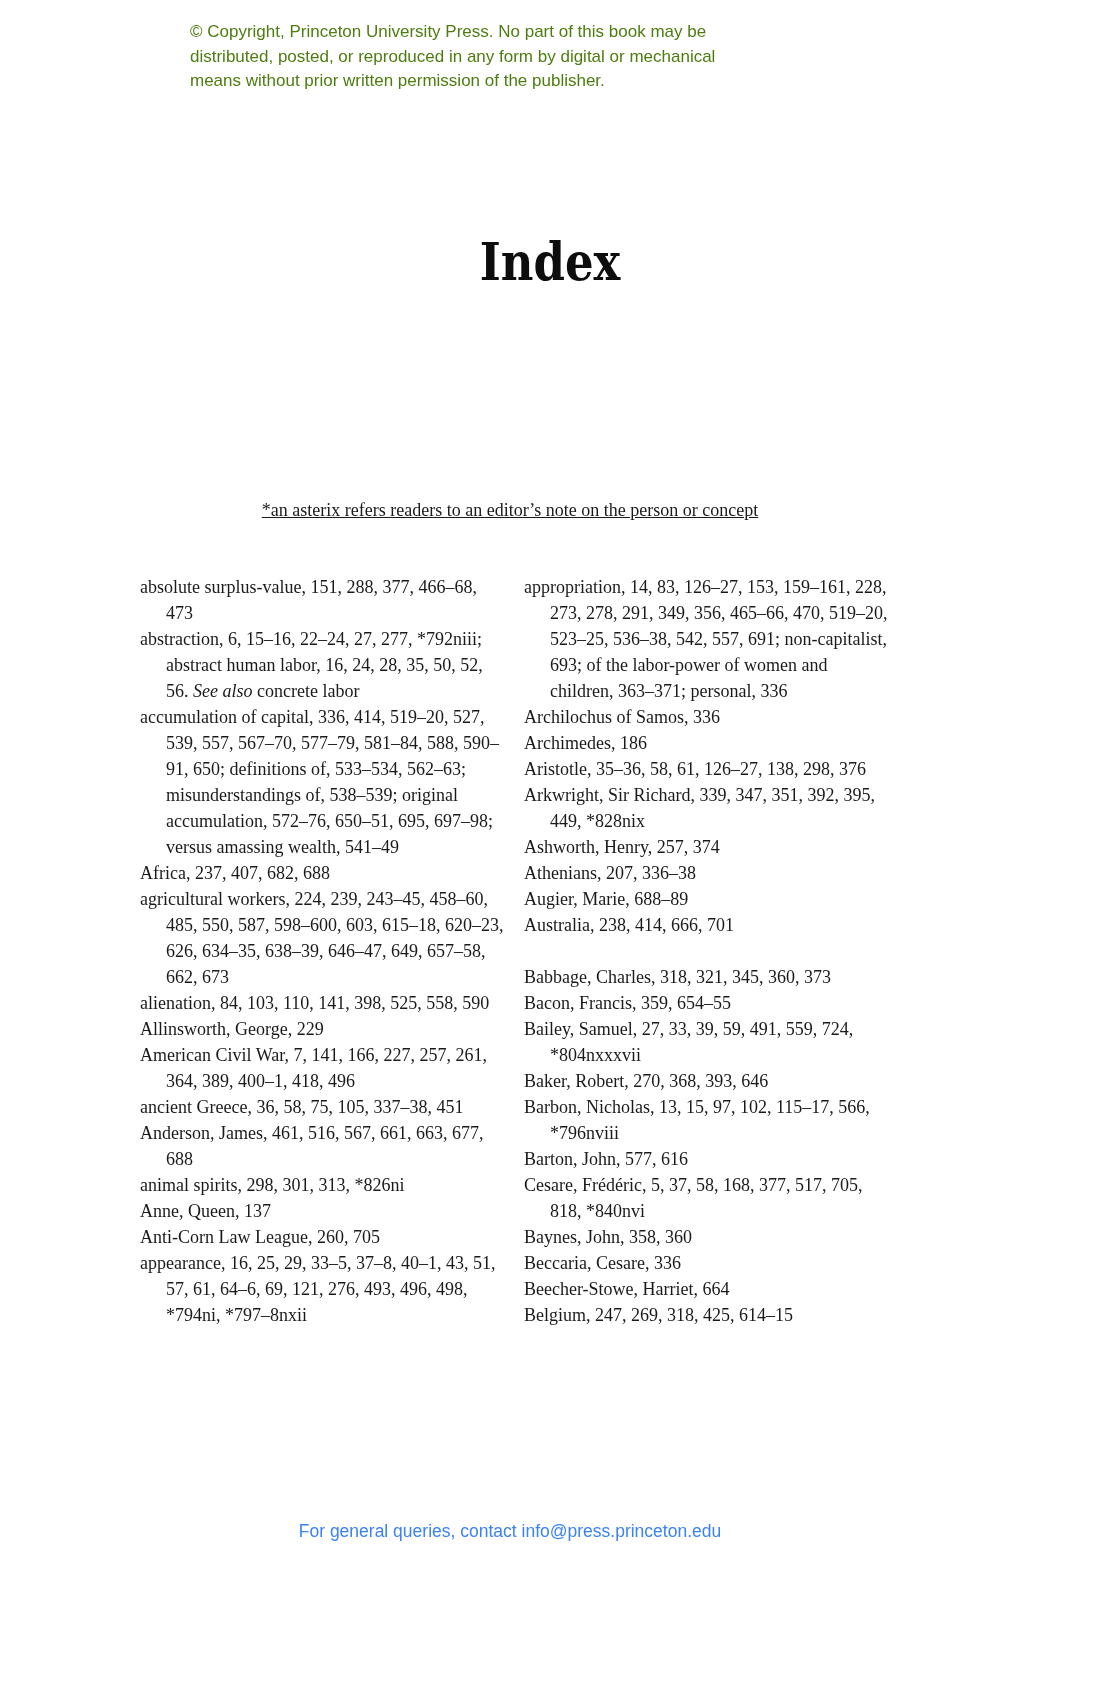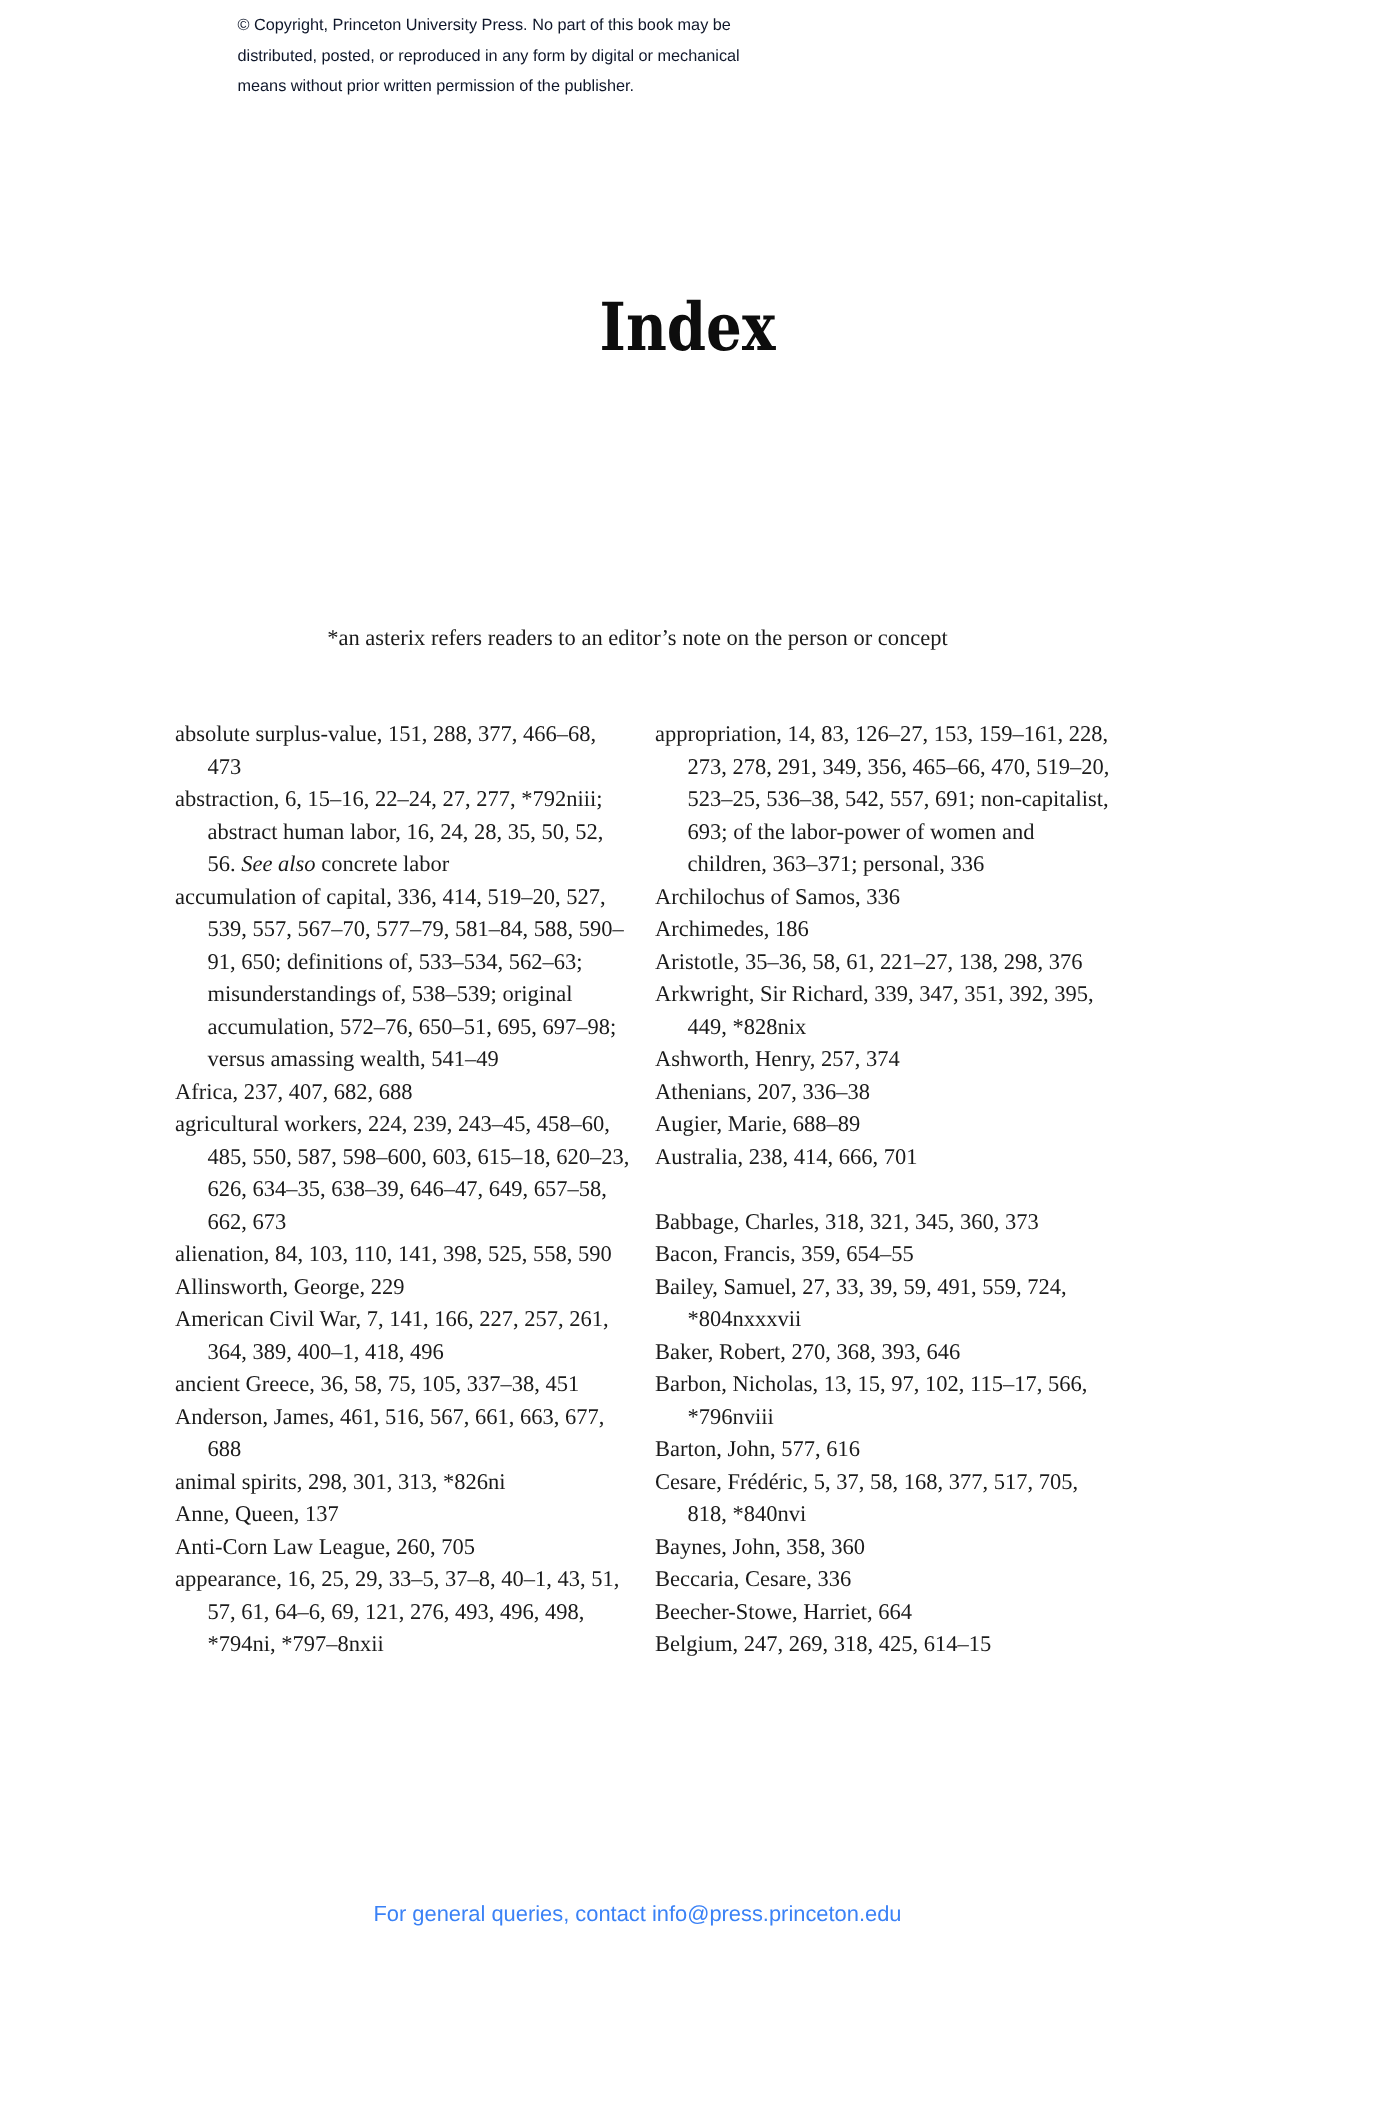--- a/index.html
+++ b/index.html
@@ -12,26 +12,26 @@
     width: 1100px;
     height: 1700px;
     background: #ffffff;
     color: #111;
     font-family: "Liberation Serif", serif;
     overflow: hidden;
   }
   .copyright {
     position: absolute;
     left: 190px;
-    top: 8px;
+    top: 20px;
     width: 660px;
     font-family: "Liberation Sans", sans-serif;
-    font-size: 13px;
+    font-size: 17px;
     line-height: 24.5px;
-    color: #0f172a;
+    color: #4d7c0f;
   }
   .book-title {
     position: absolute;
     top: 232px;
     left: 0;
     width: 100%;
     text-align: center;
     font-family: "DejaVu Serif", serif;
     font-stretch: condensed;
     font-weight: 700;
@@ -41,20 +41,21 @@
     transform: scaleY(1.06);
   }
   .note {
     position: absolute;
     top: 500px;
     left: 130px;
     width: 760px;
     text-align: center;
     font-size: 18px;
     color: #1a1a1a;
+    text-decoration: underline;
   }
   .columns {
     position: absolute;
     top: 574px;
     left: 140px;
     width: 762px;
     display: flex;
     gap: 16px;
   }
   .col {
@@ -110,21 +111,21 @@
         <div class="entry"><span>Anderson, James, 461, 516, 567, 661, 663, 677, 688</span></div>
         <div class="entry"><span>animal spirits, 298, 301, 313, *826ni</span></div>
         <div class="entry"><span>Anne, Queen, 137</span></div>
         <div class="entry"><span>Anti-Corn Law League, 260, 705</span></div>
         <div class="entry"><span>appearance, 16, 25, 29, 33–5, 37–8, 40–1, 43, 51, 57, 61, 64–6, 69, 121, 276, 493, 496, 498, *794ni, *797–8nxii</span></div>
       </div>
     <div class="col">
         <div class="entry"><span>appropriation, 14, 83, 126–27, 153, 159–161, 228, 273, 278, 291, 349, 356, 465–66, 470, 519–20, 523–25, 536–38, 542, 557, 691; non-capitalist, 693; of the labor-power of women and children, 363–371; personal, 336</span></div>
         <div class="entry"><span>Archilochus of Samos, 336</span></div>
         <div class="entry"><span>Archimedes, 186</span></div>
-        <div class="entry"><span>Aristotle, 35–36, 58, 61, 221–27, 138, 298, 376</span></div>
+        <div class="entry"><span>Aristotle, 35–36, 58, 61, 126–27, 138, 298, 376</span></div>
         <div class="entry"><span>Arkwright, Sir Richard, 339, 347, 351, 392, 395, 449, *828nix</span></div>
         <div class="entry"><span>Ashworth, Henry, 257, 374</span></div>
         <div class="entry"><span>Athenians, 207, 336–38</span></div>
         <div class="entry"><span>Augier, Marie, 688–89</span></div>
         <div class="entry"><span>Australia, 238, 414, 666, 701</span></div>
         <div class="gap"></div>
         <div class="entry"><span>Babbage, Charles, 318, 321, 345, 360, 373</span></div>
         <div class="entry"><span>Bacon, Francis, 359, 654–55</span></div>
         <div class="entry"><span>Bailey, Samuel, 27, 33, 39, 59, 491, 559, 724, *804nxxxvii</span></div>
         <div class="entry"><span>Baker, Robert, 270, 368, 393, 646</span></div>

